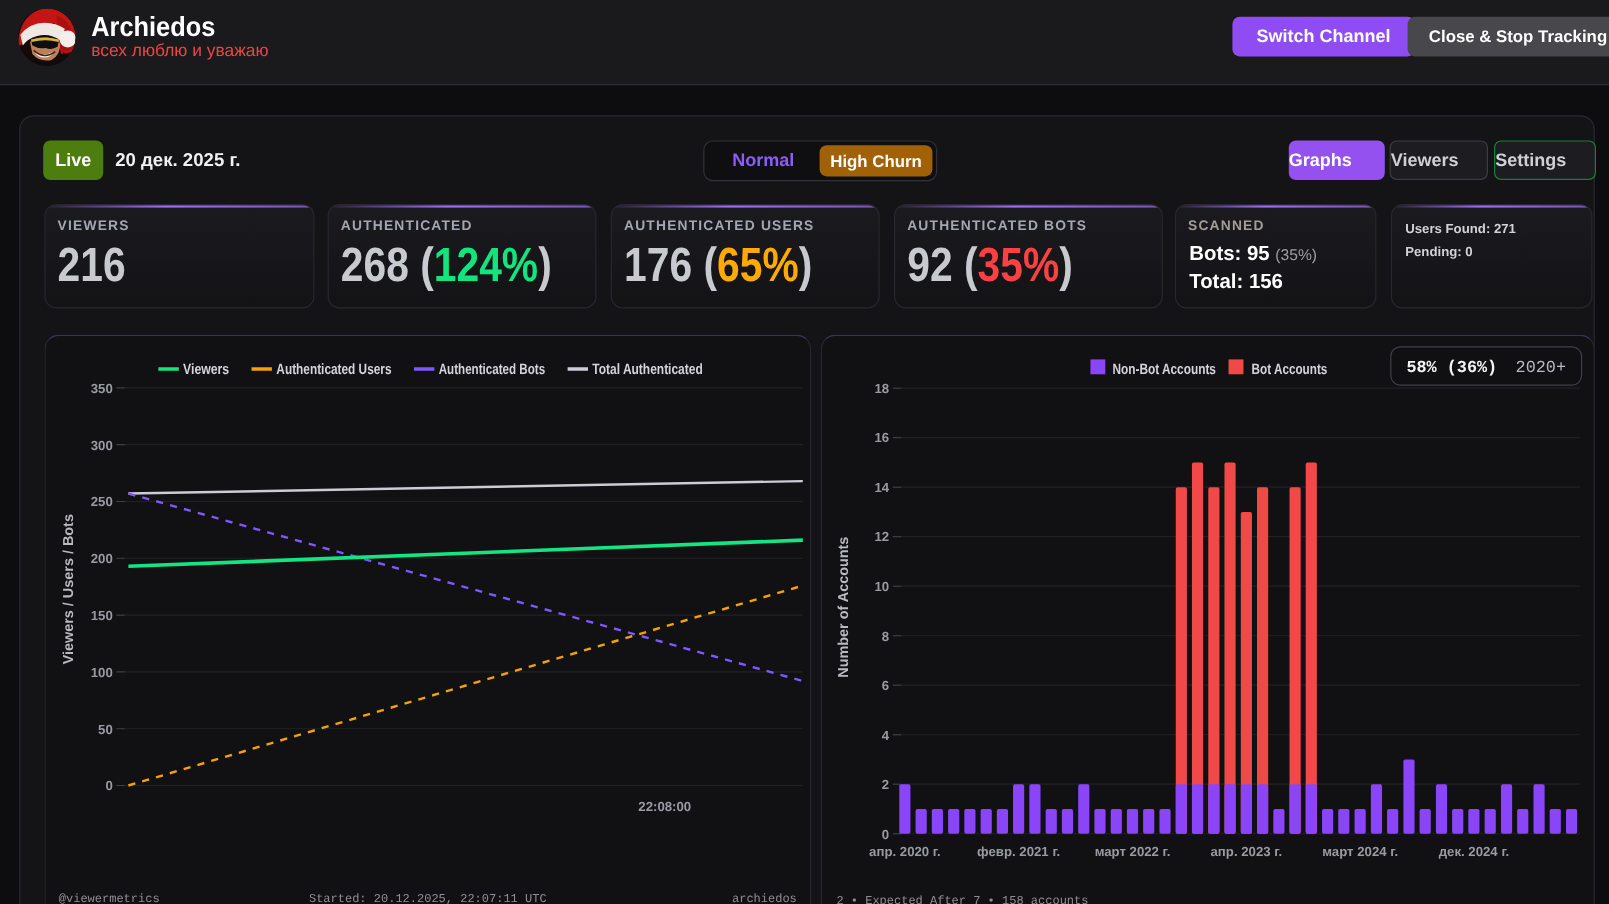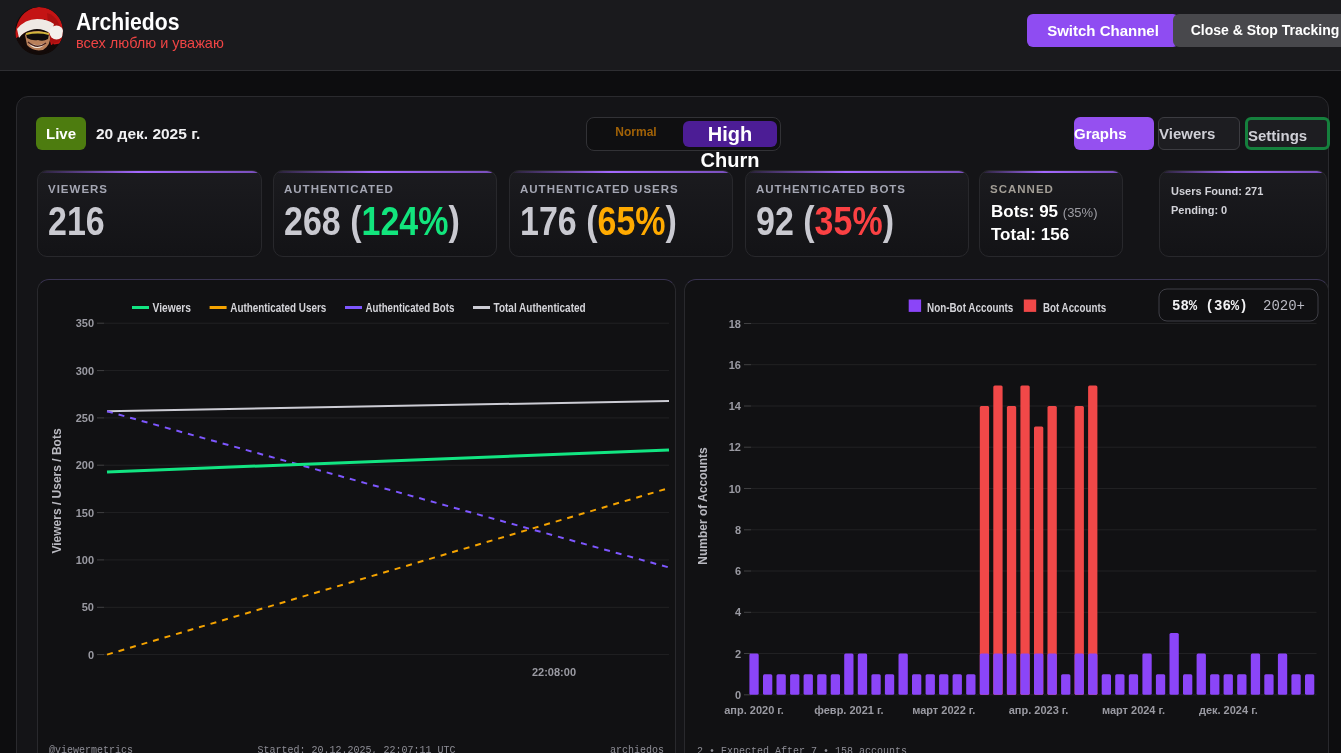--- a/index.html
+++ b/index.html
@@ -16,29 +16,29 @@
 #switchbtn { left:1027px; width:152px; background:#8f4cf2; }
 #closebtn { left:1173px; width:184px; background:#48484c; font-size:14px;text-align:center; }
 #card { position:absolute; left:16px; top:96px; width:1313px; height:700px;
   background:#141417; border:1px solid #2a2a2e; border-radius:12px; }
 #live { position:absolute; left:36px; top:117px; width:50px; height:33px; background:#4d7c0f;
   border-radius:6px; color:#fff; font-weight:bold; font-size:15px; text-align:center; line-height:33px; }
 #date { position:absolute; left:96px; top:124.5px; font-size:15.5px; font-weight:bold; color:#f0f0f2; }
 #toggle { position:absolute; left:586px; top:117px; width:195px; height:34px;
   background:#0f0f11; border:1px solid #323236; border-radius:8px; }
 #normal { position:absolute; left:596px; top:125px; width:80px; text-align:center;
-  font-size:12px; font-weight:bold; color:#a16207; }
+  font-size:15px; font-weight:bold; color:#8b5cf6; }
 #highchurn { position:absolute; left:683px; top:121px; width:94px; height:26px;
-  background:#4c1d95; border-radius:6px; color:#fff; font-weight:bold; font-size:20px;
+  background:#a16207; border-radius:6px; color:#fff; font-weight:bold; font-size:14px;
   text-align:center; line-height:26px; }
 .tabbtn { position:absolute; top:117px; height:33px; border-radius:6px; font-weight:bold;
   font-size:15px; line-height:31px; }
 #graphs { left:1074px; width:80px; background:#9550f0; color:#fff; line-height:33px; }
 #viewers { left:1158px; width:82px; background:#1d1d21; border:1px solid #3c3c41; color:#cfcfd6; }
-#settings { left:1245px; width:85px; background:#1d1d21; border:3px solid #15803d; color:#cfcfd6; }
+#settings { left:1245px; width:85px; background:#1d1d21; border:1px solid #15803d; color:#cfcfd6; }
 .stat { position:absolute; top:170px; height:87px; background:linear-gradient(180deg,#1b1b1f,#131316);
   border:1px solid #28282c; border-radius:10px; overflow:hidden; }
 .stat .topline { position:absolute; left:0; top:0; width:100%; height:2px;
   background:linear-gradient(90deg, rgba(150,90,250,0.08), #a469ff 45%, rgba(150,95,235,0.75)); }
 .stat .lbl { position:absolute; left:10px; top:12px; font-size:11.5px; font-weight:bold;
   letter-spacing:1px; color:#a4a6b3; }
 .stat .val { position:absolute; left:10px; top:28px; font-size:40px; font-weight:bold;
   color:#c9c9d0; transform:scaleX(0.85); transform-origin:left top; white-space:nowrap; }
 .stat .sline { position:absolute; left:11px; font-size:17px; font-weight:bold; color:#fff; white-space:nowrap; }
 .stat .uline { position:absolute; left:11px; font-size:11px; font-weight:bold; color:#d2d2d8; white-space:nowrap; }
@@ -100,21 +100,21 @@
 <div class="stat" style="left:509px; width:224px;">
     <div class="topline"></div>
   <div class="lbl">AUTHENTICATED USERS</div>
   <div class="val">176 (<span style="color:#ffaa00;">65%</span>)</div>
   </div>
 <div class="stat" style="left:745px; width:224px;">
     <div class="topline"></div>
   <div class="lbl">AUTHENTICATED BOTS</div>
   <div class="val">92 (<span style="color:#fb4143;">35%</span>)</div>
   </div>
-<div class="stat" style="left:979px; width:144px;">
+<div class="stat" style="left:979px; width:168px;">
     <div class="topline"></div>
   <div class="lbl" style="color:#a39e96;">SCANNED</div>
   <div class="sline" style="top:31px;">Bots: 95 <span style="font-weight:normal;font-size:13px;color:#9d9da4;">(35%)</span></div>
   <div class="sline" style="top:54px;">Total: 156</div>
   </div>
 <div class="stat" style="left:1159px; width:168px;">
     <div class="topline"></div>
   <div class="uline" style="top:14px;">Users Found: 271</div>
   <div class="uline" style="top:33.4px;">Pending: 0</div>
   <div class="uline" style="top:52.8px;margin-top:36px;">Available: 4718/5000</div>

